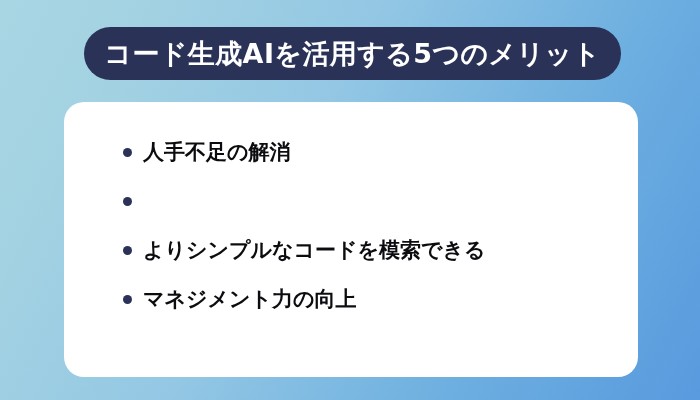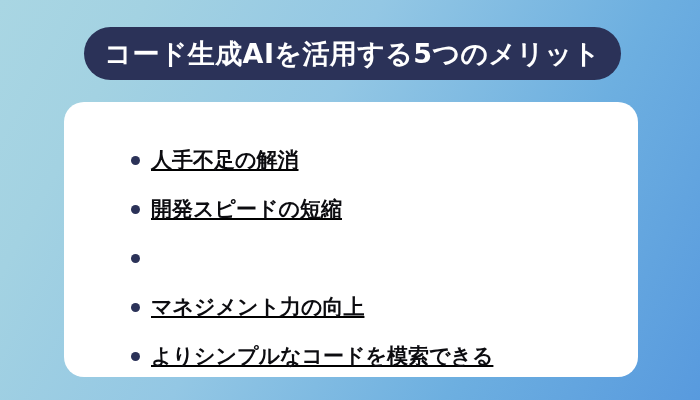--- a/index.html
+++ b/index.html
@@ -59,23 +59,22 @@
     top: 102px;
     width: 574px;
     height: 275px;
     background: #ffffff;
     border-radius: 20px;
     box-sizing: border-box;
   }
 
   .benefit-list {
     list-style: none;
-    margin: 8px;
+    margin: 0;
     padding: 26px 0 0 0;
-    text-decoration: underline;
   }
 
   .benefit-item {
     display: flex;
     align-items: center;
     height: 49px;
     padding-left: 59px;
     box-sizing: border-box;
   }
 
@@ -107,35 +106,31 @@
   </div>
 
   <div class="card">
     <ul class="benefit-list">
 
       <li class="benefit-item">
         <span class="bullet-dot"></span>
         <span class="benefit-label">人手不足の解消</span>
       </li>
 
-      <li class="benefit-item">
-        <span class="bullet-dot"></span>
-        <span class="benefit-label">開発スピードの短縮</span>
-      </li>
 
       <li class="benefit-item">
         <span class="bullet-dot"></span>
       </li>
 
       <li class="benefit-item">
         <span class="bullet-dot"></span>
-        <span class="benefit-label">マネジメント力の向上</span>
+        <span class="benefit-label">よりシンプルなコードを模索できる</span>
       </li>
 
       <li class="benefit-item">
         <span class="bullet-dot"></span>
-        <span class="benefit-label">よりシンプルなコードを模索できる</span>
+        <span class="benefit-label">マネジメント力の向上</span>
       </li>
 
     </ul>
   </div>
 
 </div>
 
 </body></html>

